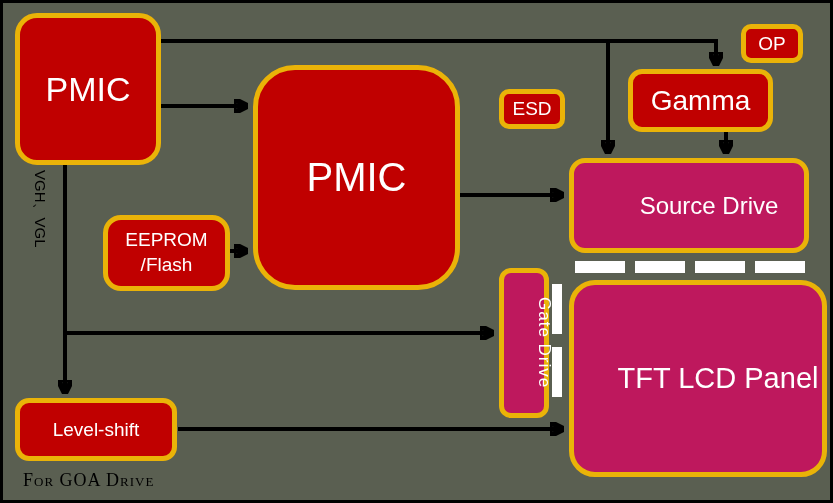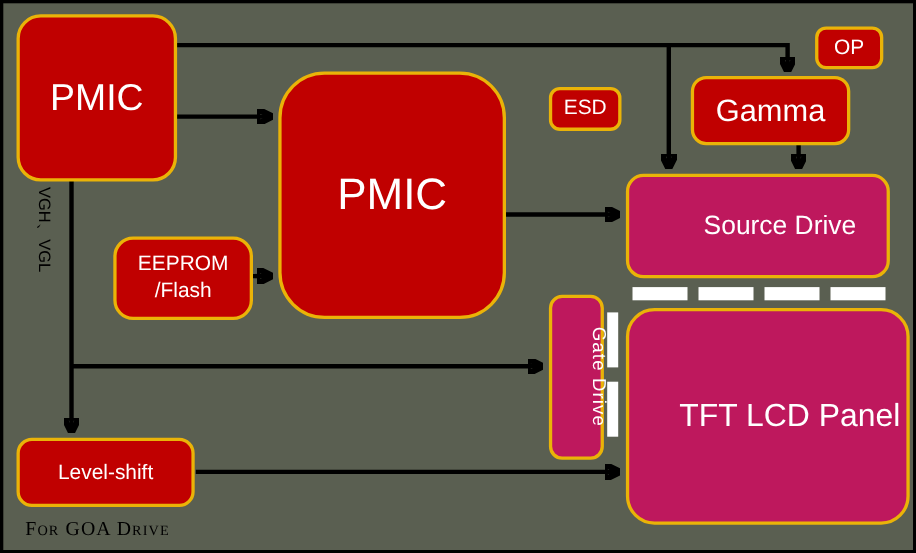--- a/index.html
+++ b/index.html
@@ -15,30 +15,30 @@
   }
 
   .connectors { position:absolute; left:0; top:0; z-index:1; }
   .connectors path { stroke:#000; stroke-width:4; fill:none; }
 
   .block {
     position:absolute; z-index:2;
     display:flex; align-items:center; justify-content:center;
     text-align:center;
     color:#fff;
-    border:3px solid #eab308;
+    border:5px solid #eab308;
   }
   .red   { background:#c00000; }
   .blackbox { background:#be185d;padding-left:40px; }
 
   #pmic        { left:12px;  top:10px;  width:146px; height:152px; border-radius:22px; font-size:34px; }
   #tcon        { left:250px; top:62px;  width:207px; height:225px; border-radius:42px; font-size:40px; }
   #eeprom      { left:100px; top:212px; width:127px; height:76px;  border-radius:18px; font-size:19px; line-height:1.3; }
   #eeprom .lbl { white-space:pre-line; }
-  #esd         { left:496px; top:76px;  width:66px;  height:40px;  border-radius:10px; font-size:19px; }
+  #esd         { left:496px; top:86px;  width:66px;  height:40px;  border-radius:10px; font-size:19px; }
   #op          { left:738px; top:21px;  width:62px;  height:39px;  border-radius:10px; font-size:19px; }
   #gamma       { left:625px; top:66px;  width:145px; height:63px;  border-radius:14px; font-size:28px; }
   #source-drive{ left:566px; top:155px; width:240px; height:95px;  border-radius:16px; font-size:24px; }
   #gate-drive  { left:496px; top:265px; width:50px;  height:150px; border-radius:12px; font-size:17px; }
   #gate-drive .lbl { writing-mode:vertical-rl; letter-spacing:1px; }
   #tft-panel   { left:566px; top:277px; width:258px; height:197px; border-radius:26px; font-size:29px; }
   #level-shift { left:12px;  top:395px; width:162px; height:63px;  border-radius:14px; font-size:19px; }
 
   .pad { position:absolute; z-index:2; background:#fff; }
   .pad.h { top:258px; width:50px; height:12px; }

